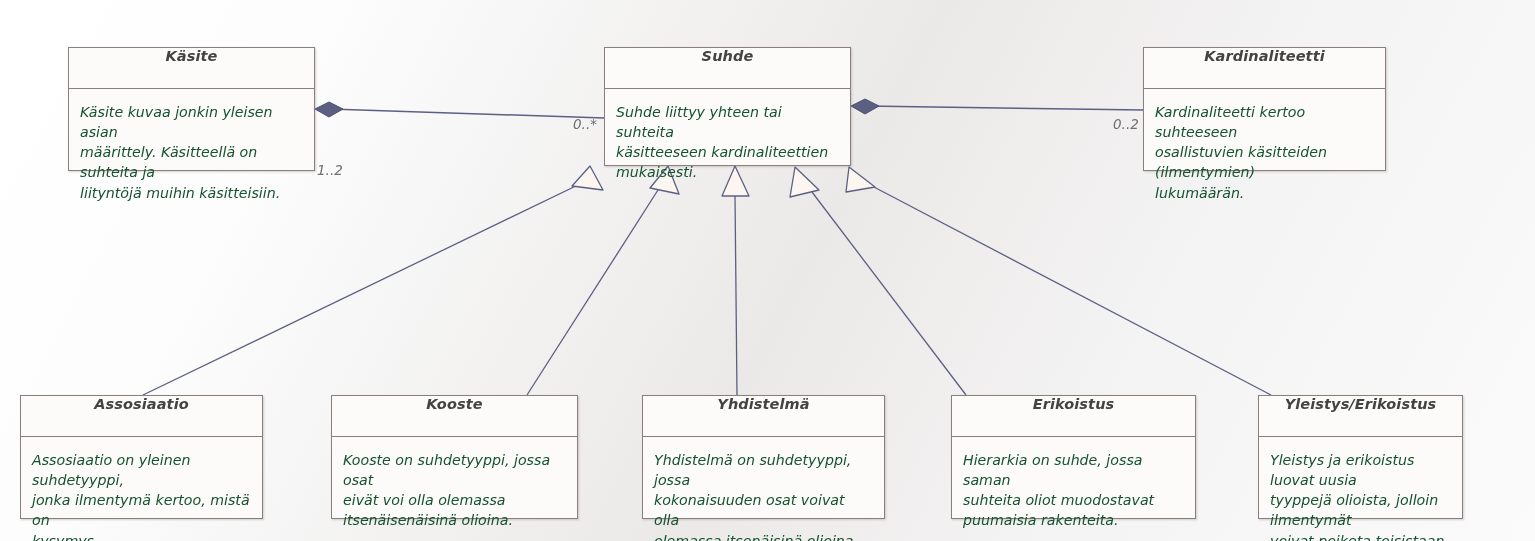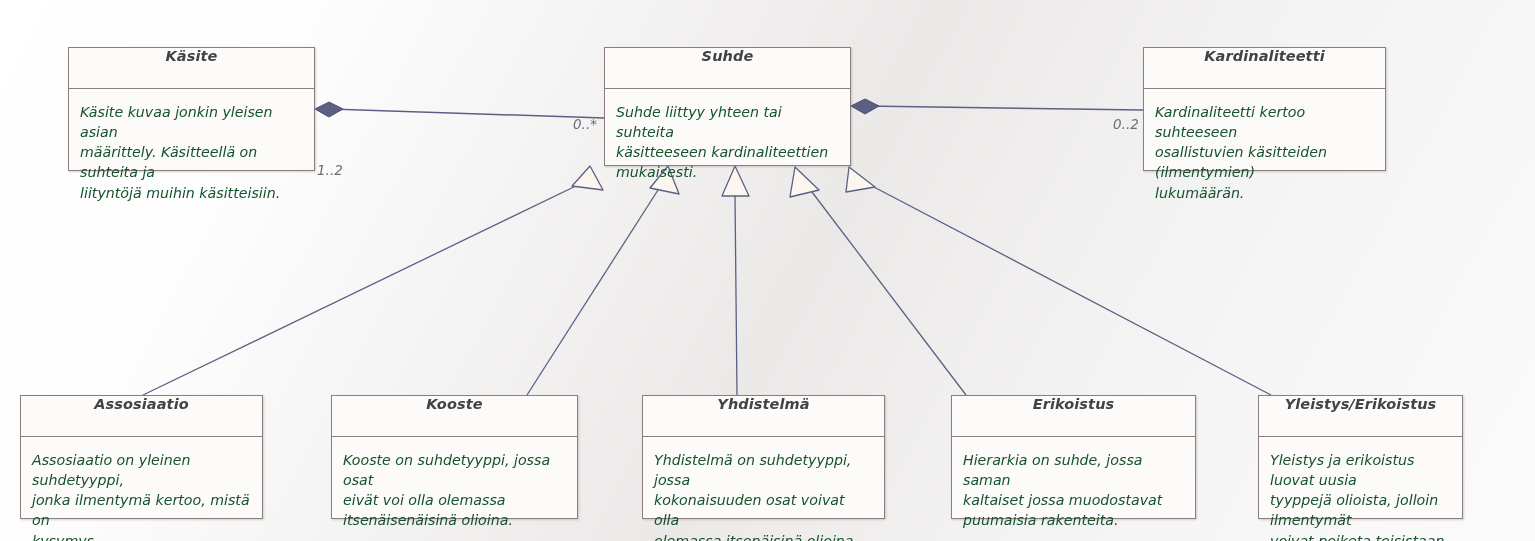--- a/index.html
+++ b/index.html
@@ -164,21 +164,21 @@
 olemassa itsenäisinä olioina.</div>
     </div>
   </div>
 
   <div class="uml-class" style="left:951px; top:395px; width:245px; height:124px;">
     <div class="uml-title-row">
       <span class="uml-title">Erikoistus</span>
     </div>
     <div class="uml-body">
       <div class="uml-desc">Hierarkia on suhde, jossa saman
-kaltaiset jossa muodostavat
+suhteita oliot muodostavat
 puumaisia rakenteita.</div>
     </div>
   </div>
 
   <div class="uml-class" style="left:1258px; top:395px; width:205px; height:124px;">
     <div class="uml-title-row">
       <span class="uml-title">Yleistys/Erikoistus</span>
     </div>
     <div class="uml-body">
       <div class="uml-desc">Yleistys ja erikoistus luovat uusia

